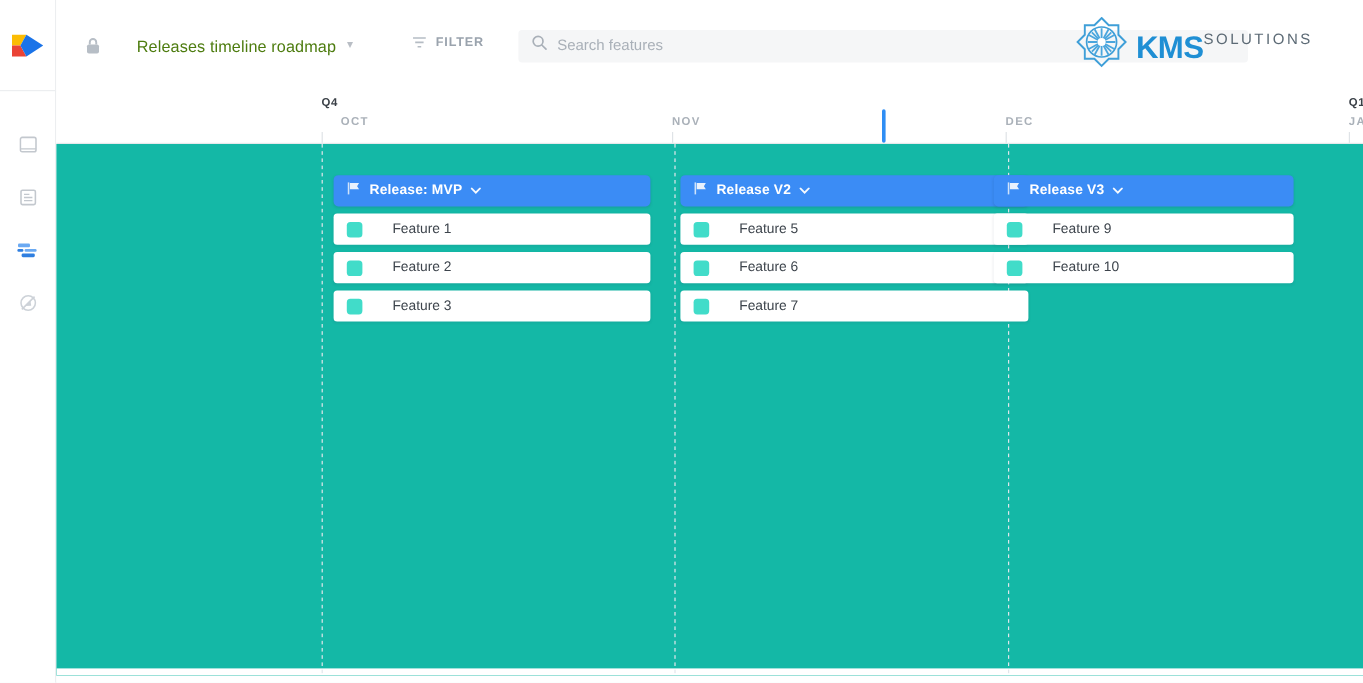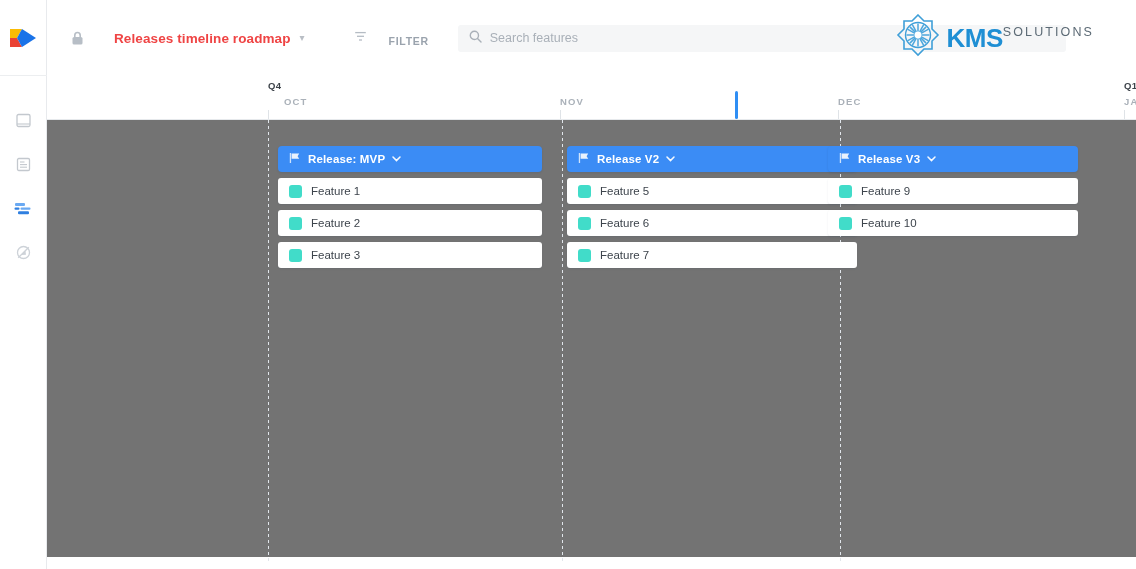--- a/index.html
+++ b/index.html
@@ -38,29 +38,29 @@
   
   .topbar {
     position: relative;
     height: 76px;
     display: flex; align-items: center;
     padding-left: 24px;
     background: #ffffff;
   }
   .lock-icon { margin-right: 9px; display: flex; align-items: center; }
   .board-title {
-    font-size: 13.5px; font-weight: bold; color: #ef4444;
+    font-size: 13.5px; font-weight: normal; color: #4d7c0f;
     letter-spacing: .1px; white-space: nowrap; padding-left: 21px;
   }
   .title-caret {
     margin-left: 9px; color: #b9bec5; font-size: 10px; line-height: 1;
     cursor: pointer;
   }
   .filter-btn {
-    display: flex; align-items: flex-end; gap: 22px;
+    display: flex; align-items: flex-start; gap: 7px;
     margin-left: 47px; cursor: pointer; padding: 4px 2px;
   }
   .filter-label {
     font-size: 10.5px; font-weight: bold; color: #9aa3ad;
     letter-spacing: .7px;
   }
   .search-box {
     margin-left: 27px;
     width: 608px; height: 27px;
     background: #f5f6f7; border-radius: 3px;
@@ -111,21 +111,21 @@
   }
   .today-marker {
     position: absolute; width: 3px; height: 28px; bottom: 0;
     background: #2f8ef4; border-radius: 2px;
   }
 
   
   .board {
     position: relative;
     height: 443px;
-    background: #737373;
+    background: #14b8a6;
     overflow: hidden;
   }
   .col-divider {
     position: absolute; top: 0; bottom: 0; width: 1px;
     background-image: linear-gradient(to bottom, #e1e6eb 0 3px, transparent 3px 6px);
     background-size: 1px 6px;
   }
   .release-group { position: absolute; top: 26px; }
   .release-bar {
     height: 26px; border-radius: 4px;
@@ -136,21 +136,21 @@
     cursor: pointer;
   }
   .release-name {
     font-size: 11.5px; font-weight: bold; letter-spacing: .15px;
     white-space: nowrap;
   }
   .release-caret { font-size: 9px; line-height: 1; opacity: .95; }
   .feature-card {
     margin-top: 6px; height: 26px;
     background: #ffffff; border-radius: 3px;
-    display: flex; align-items: center; gap: 9px;
+    display: flex; align-items: center; gap: 25px;
     padding: 0 11px;
     box-shadow: 0 1px 2px rgba(40,60,90,.10);
     cursor: pointer;
   }
   .swatch {
     width: 13px; height: 13px; border-radius: 3px;
     background: #41dcc9; flex: 0 0 13px;
   }
   .feature-name {
     font-size: 11.5px; color: #3d444c; white-space: nowrap;

